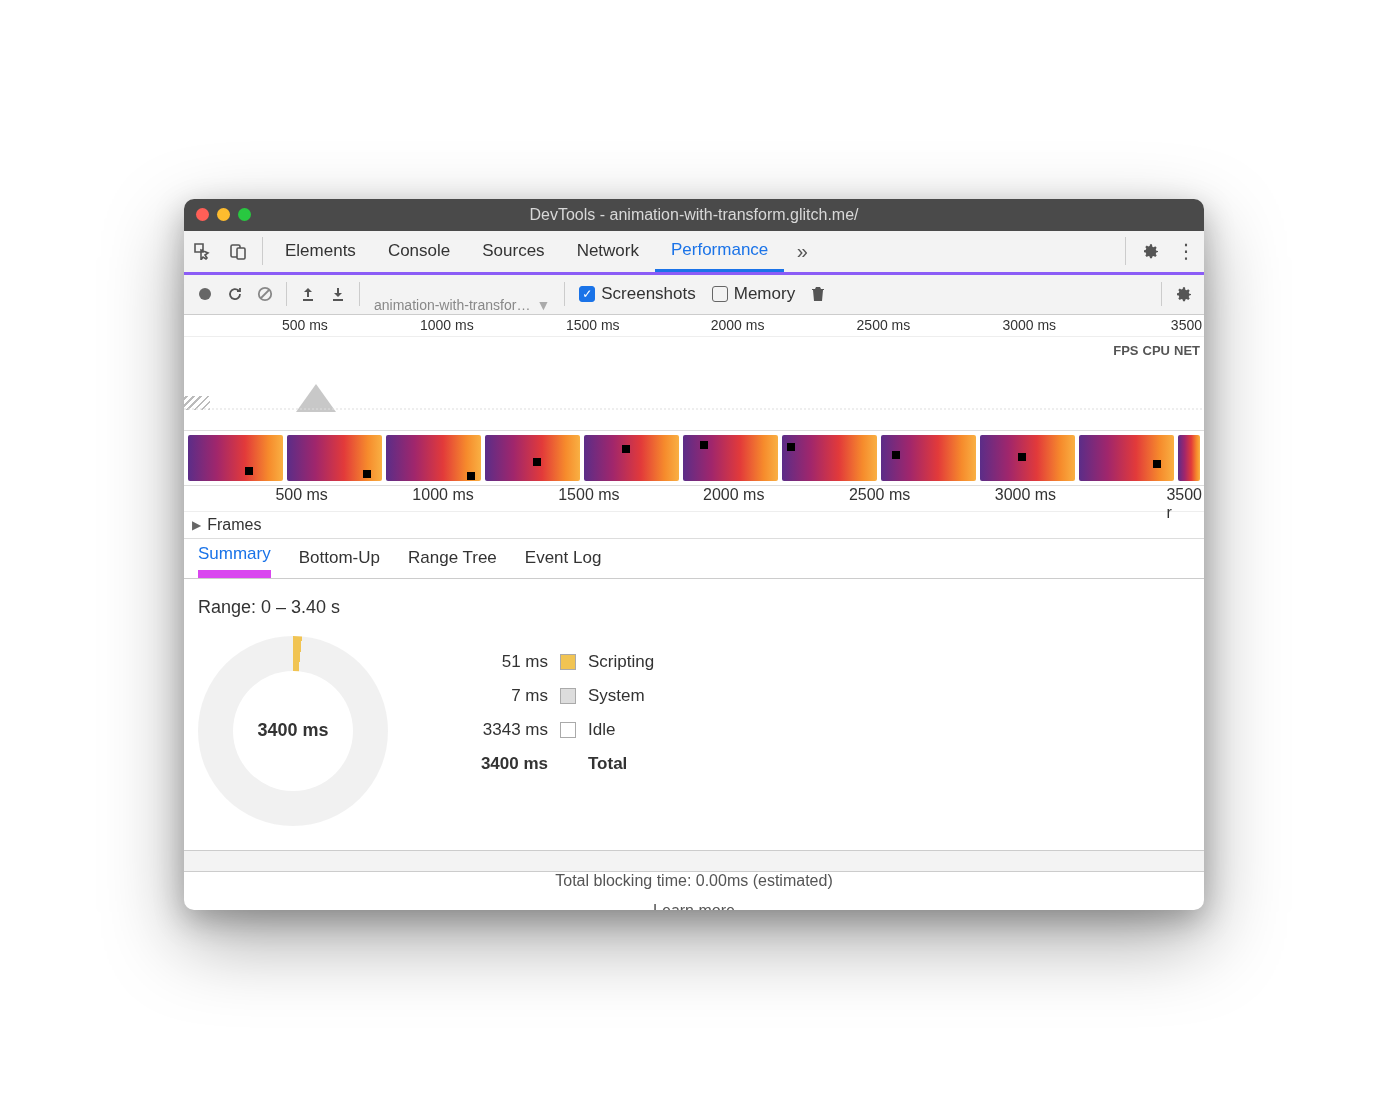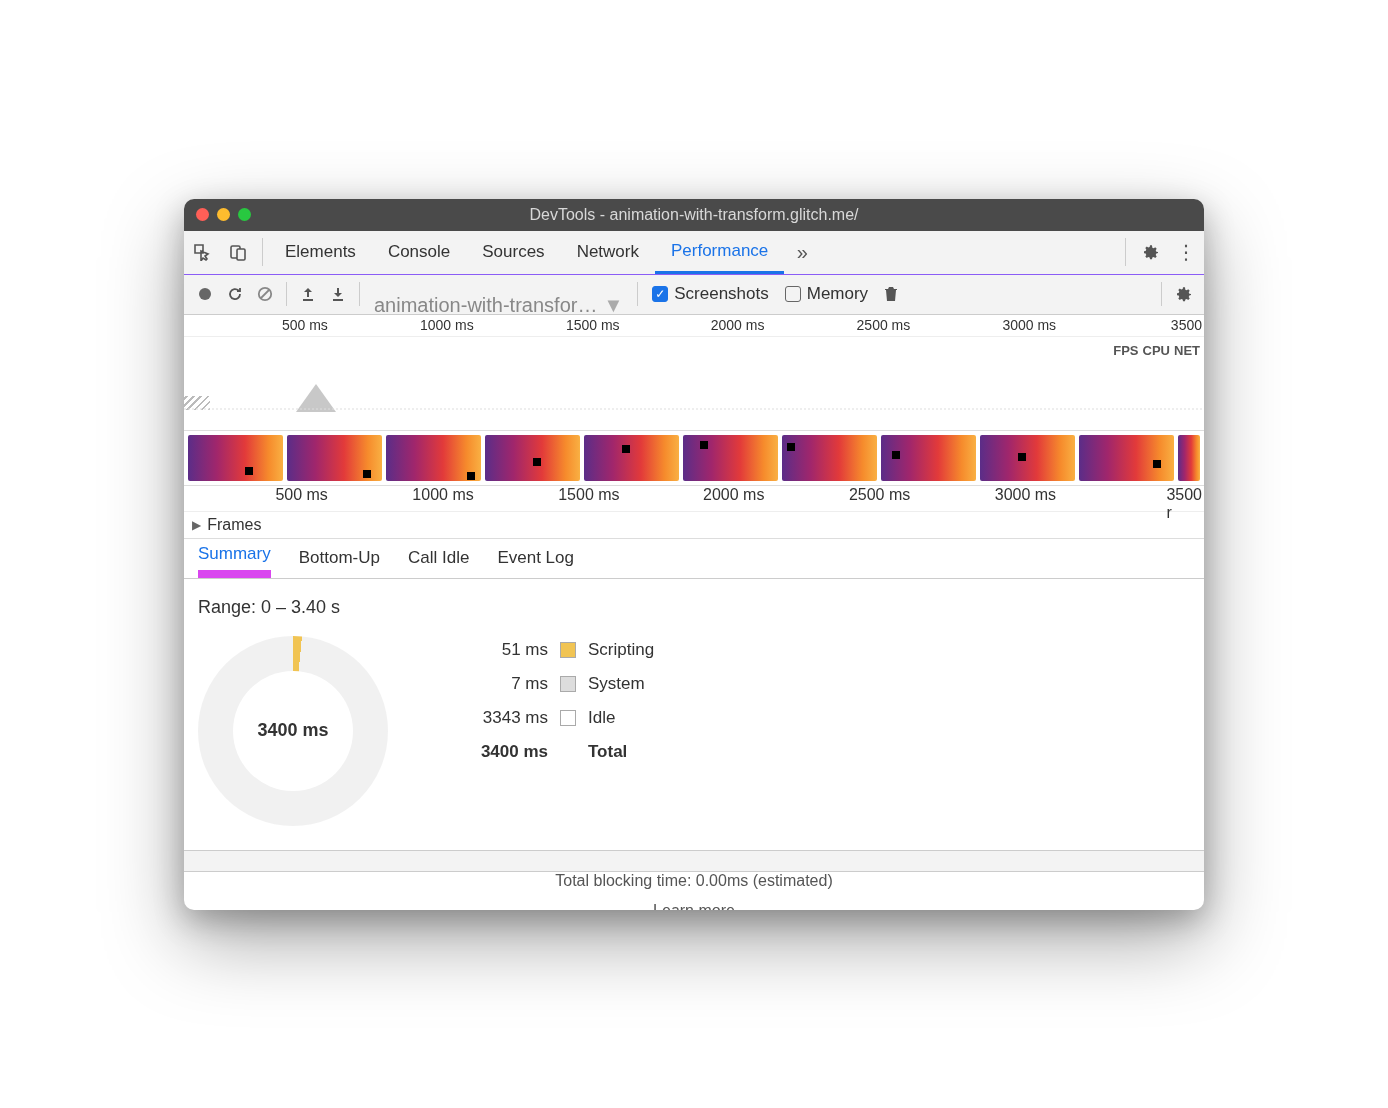--- a/index.html
+++ b/index.html
@@ -36,21 +36,21 @@
     left: 0; right: 0;
     text-align: center;
     color: #d8d8d8;
     font-size: 16px;
     pointer-events: none;
   }
   .main-toolbar {
     display: flex;
     align-items: center;
     height: 44px;
-    border-bottom: 1px solid #8b5cf6;
+    border-bottom: 3px solid #8b5cf6;
     background: #f3f3f3;
   }
   .tb-group { display: flex; align-items: center; height: 100%; }
   .tb-btn {
     display: flex;
     align-items: center;
     justify-content: center;
     width: 36px;
     height: 100%;
     color: #555;
@@ -80,21 +80,21 @@
     align-items: center;
     justify-content: center;
     width: 30px;
     height: 100%;
     color: #666;
     cursor: pointer;
   }
   .perf-sep { width: 1px; height: 24px; background: #ccc; margin: 0 6px; }
   .perf-select {
     color: #888;
-    font-size: 20px;
+    font-size: 14px;
     display: flex;
     align-items: center;
     gap: 6px;
     padding: 0 8px;
     cursor: pointer;
     margin-top: 22px;
   }
   .perf-check {
     display: flex;
     align-items: center;
@@ -207,21 +207,21 @@
     position: absolute;
     top: 50%; left: 50%;
     width: 120px; height: 120px;
     background: #fff;
     border-radius: 50%;
     transform: translate(-50%,-50%);
     display: flex; align-items: center; justify-content: center;
     font-weight: bold; font-size: 18px; color: #333;
   }
   .legend {
-    margin-top: 4px;
+    margin-top: 16px;
     font-size: 17px; color: #333;
   }
   .legend-row {
     display: flex; align-items: center; gap: 12px; margin-bottom: 14px;
   }
   .legend-row .val { width: 90px; text-align: right; }
   .legend-row.total { font-weight: bold; }
   .sw { width: 16px; height: 16px; border: 1px solid #aaa; }
   .sw.scripting { background: #f1c453; }
   .sw.system { background: #ddd; }
@@ -420,21 +420,21 @@
     <span class="tick" style="position:absolute;left:100%;transform:translateX(-100%);padding-right:2px;">3500 r</span>
   </div>
   <div class="frames-row">
     <span class="tri">▶</span>
     <span>Frames</span>
   </div>
 
   <div class="detail-tabs">
     <div class="dtab active">Summary</div>
     <div class="dtab">Bottom-Up</div>
-    <div class="dtab">Call Idle</div>
+    <div class="dtab">Range Tree</div>
     <div class="dtab">Event Log</div>
   </div>
 
   <div class="summary">
     <div class="range">Range: 0 – 3.40 s</div>
     <div class="summary-body">
       <div class="donut-wrap">
         <div class="donut"></div>
         <div class="donut-hole">3400 ms</div>
       </div>

